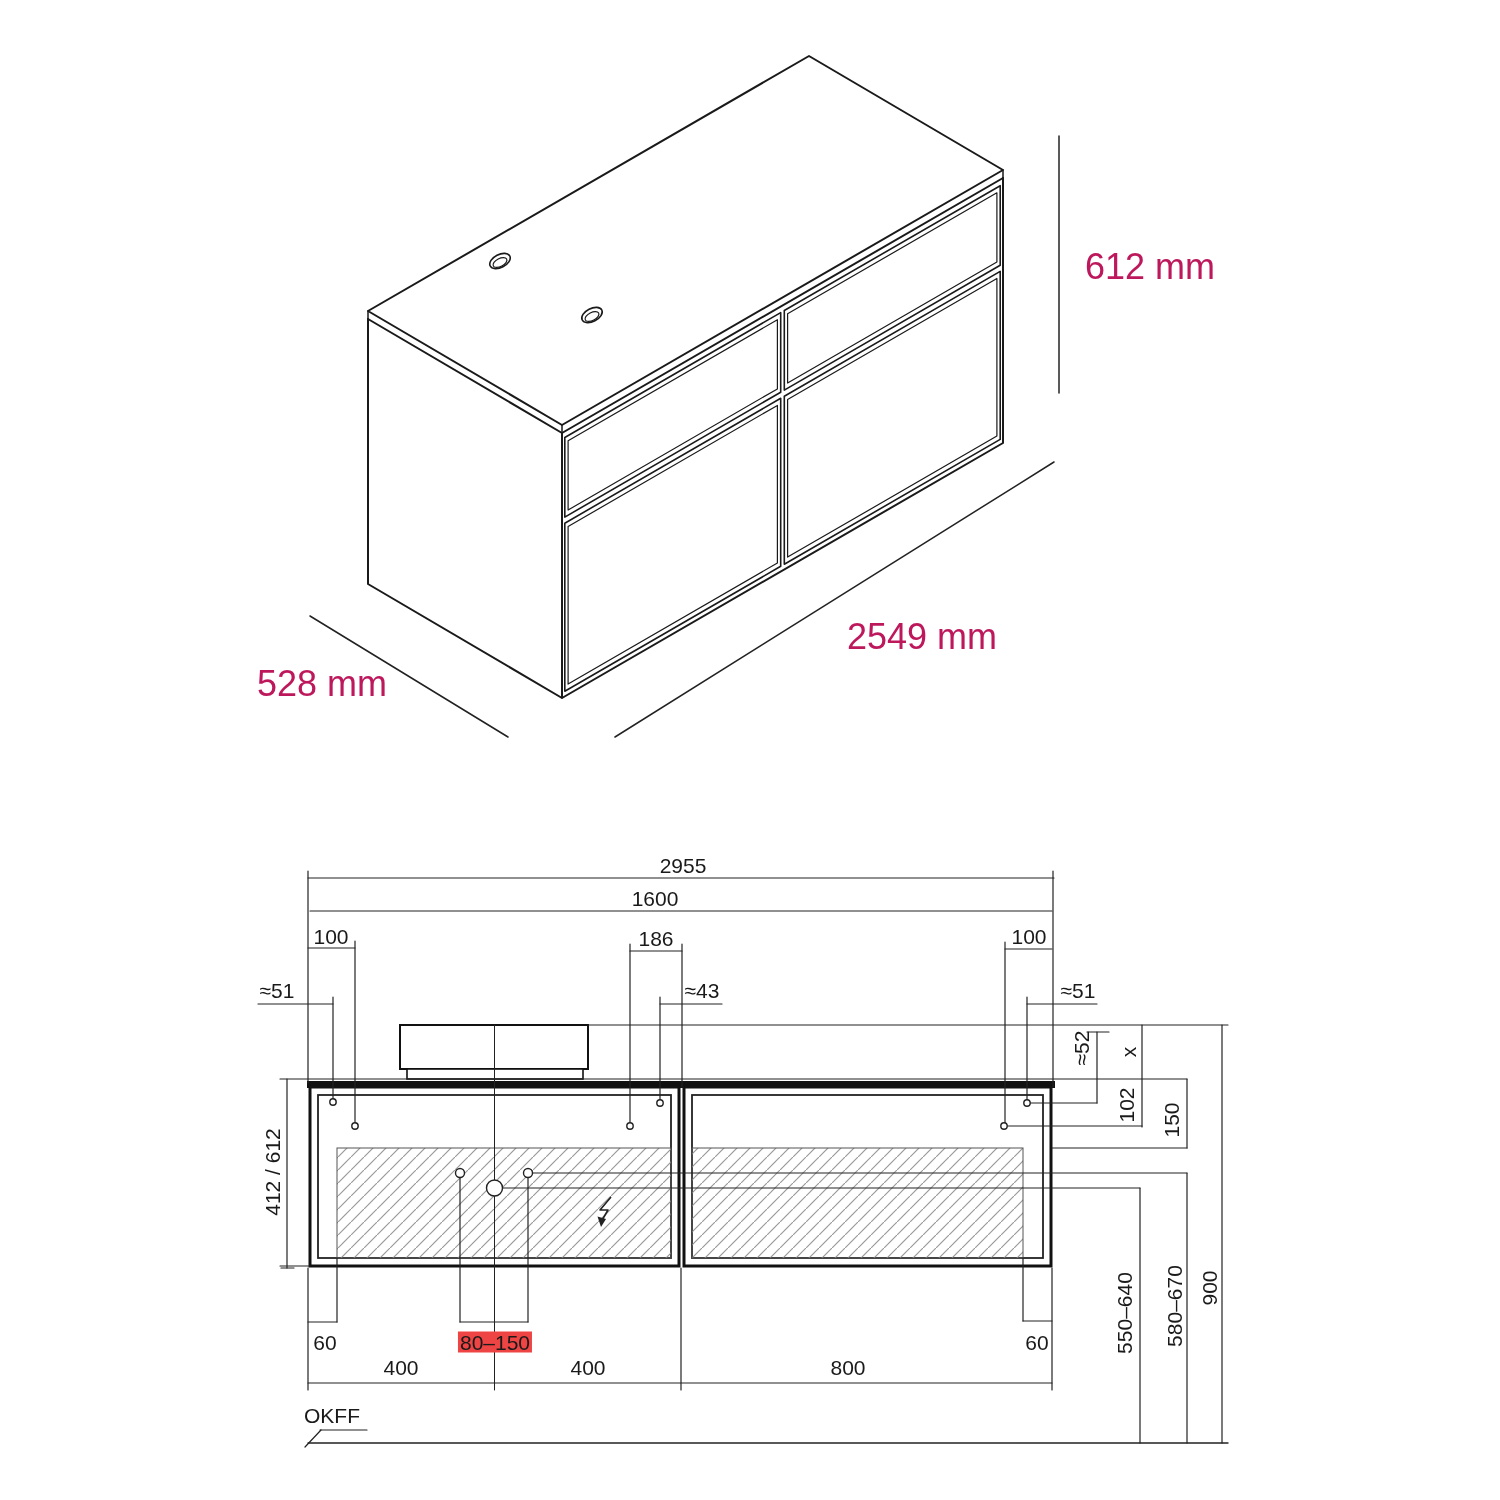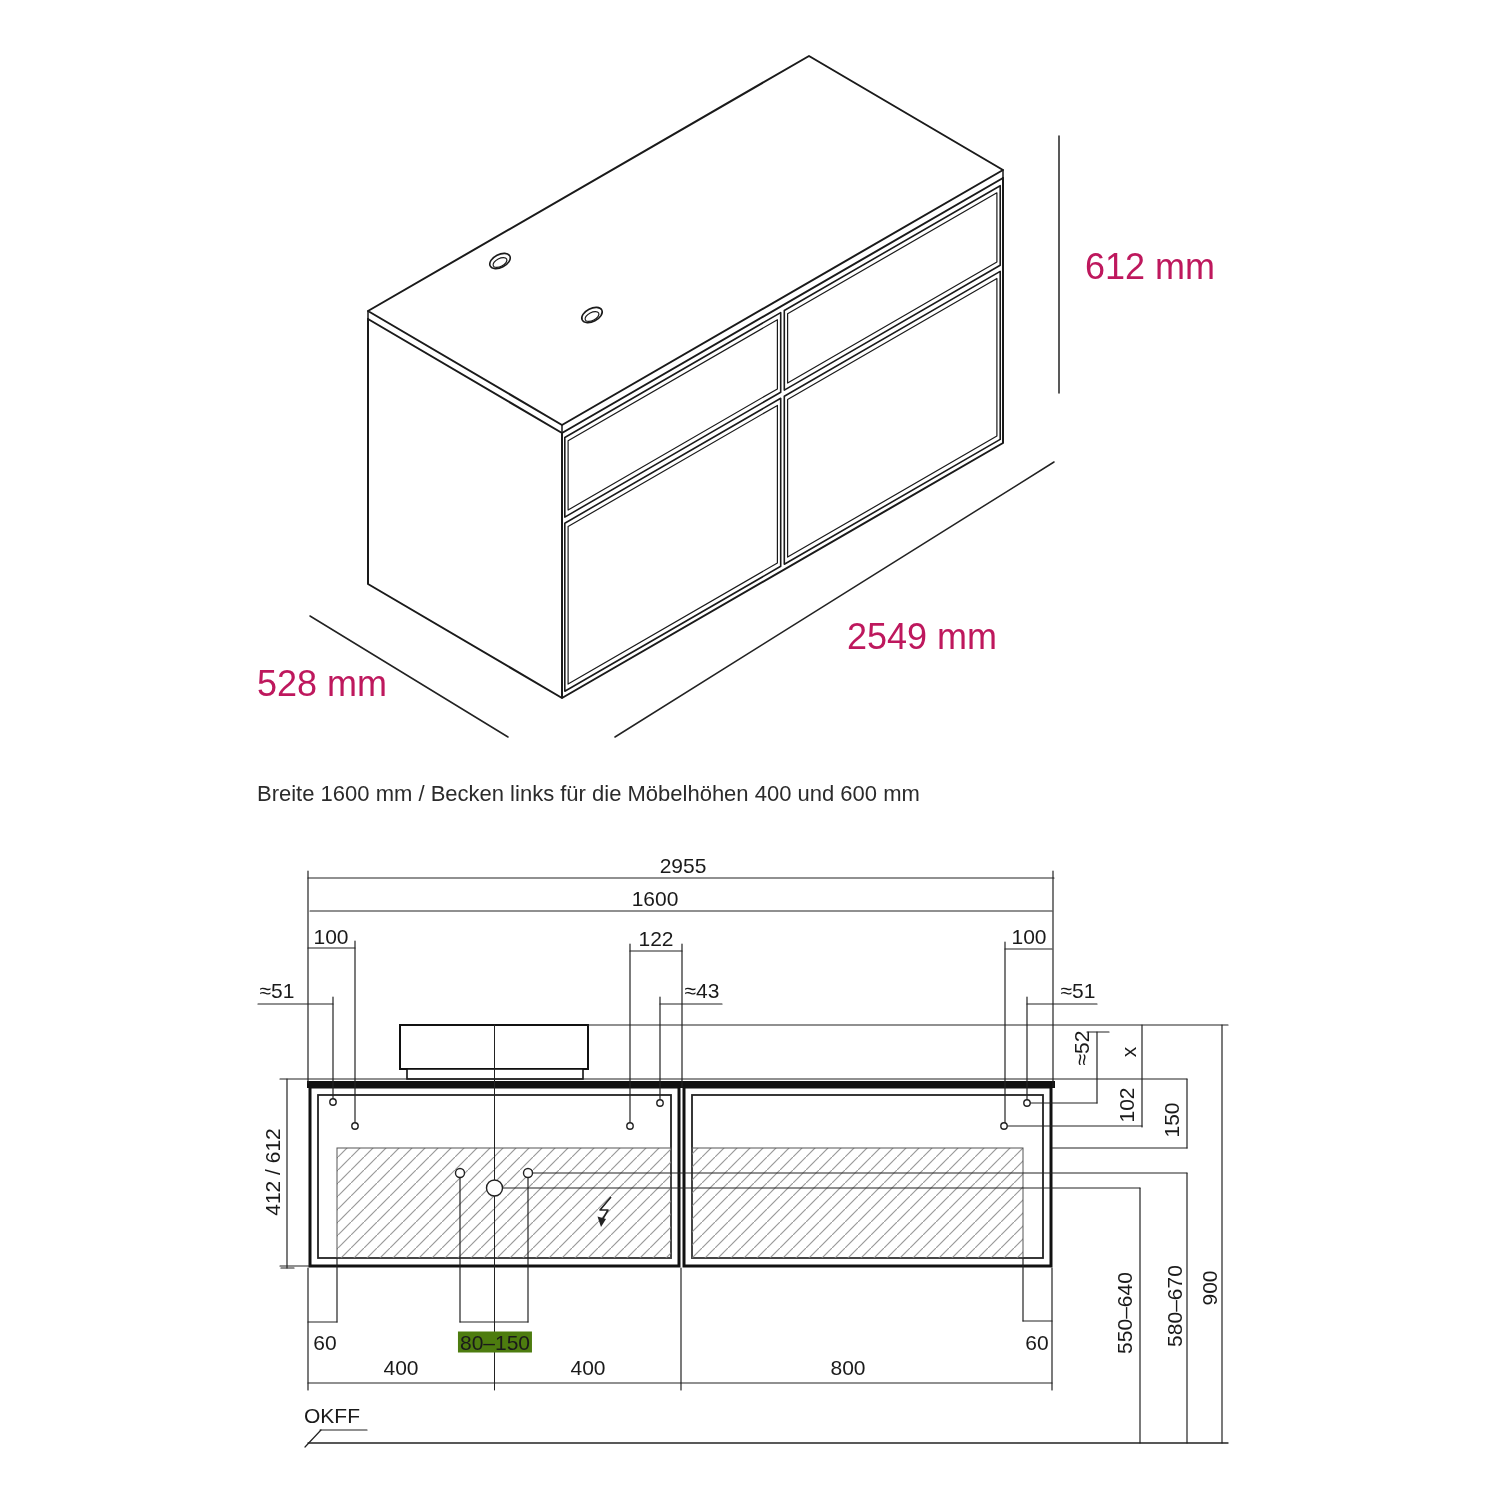--- a/index.html
+++ b/index.html
@@ -4,21 +4,21 @@
 <style>
   html,body{margin:0;padding:0;background:#fff;}
   .canvas{position:relative;width:1500px;height:1500px;background:#ffffff;overflow:hidden;
           font-family:"Liberation Sans",sans-serif;}
   svg{position:absolute;left:0;top:0;}
   .lbl{position:absolute;transform:translate(-50%,-50%);font-size:21px;color:#1a1a1a;
        white-space:nowrap;line-height:1;}
   .rot{transform:translate(-50%,-50%) rotate(-90deg);}
   .iso{font-size:36px;color:#be185d;}
   .heading{transform:none;font-size:22px;color:#2b2b2b;}
-  .bg{background:#4d7c0f;padding:0 2px;}
+  .bg{background:#ef4444;padding:0 2px;}
 </style>
 </head>
 <body>
 
 <div class="canvas">
 
   <svg width="1500" height="1500" viewBox="0 0 1500 1500">
     <defs>
       <pattern id="hatch" width="13" height="13" patternUnits="userSpaceOnUse">
         <path d="M-1,14 L14,-1" stroke="#999" stroke-width="1.2"></path>
@@ -136,30 +136,29 @@
         <circle cx="494.5" cy="1188" r="8"></circle>
       </g>
 
       <g>
         <polyline points="611,1197 600,1210 608,1210 601,1222" fill="none" stroke="#222" stroke-width="1.6" stroke-linejoin="round"></polyline>
         <polygon points="601,1227 597.5,1216.5 606,1219" fill="#222"></polygon>
       </g>
     </g>
   </svg>
 
-  <div class="lbl heading" style="left:257px;top:783px">Breite 1600 mm / Becken links für die Möbelhöhen 400 und 600 mm</div>
 
   <div class="lbl iso" style="left:1150px;top:267px">612 mm</div>
   <div class="lbl iso" style="left:922px;top:637px">2549 mm</div>
   <div class="lbl iso" style="left:322px;top:684px">528 mm</div>
 
   <div class="lbl" style="left:683px;top:865px">2955</div>
   <div class="lbl" style="left:655px;top:898px">1600</div>
   <div class="lbl" style="left:331px;top:936px">100</div>
-  <div class="lbl" style="left:656px;top:938px">122</div>
+  <div class="lbl" style="left:656px;top:938px">186</div>
   <div class="lbl" style="left:1029px;top:936px">100</div>
   <div class="lbl" style="left:277px;top:990px">≈51</div>
   <div class="lbl" style="left:702px;top:990px">≈43</div>
   <div class="lbl" style="left:1078px;top:990px">≈51</div>
 
   <div class="lbl rot" style="left:1081px;top:1048px">≈52</div>
   <div class="lbl rot" style="left:1128px;top:1052px">x</div>
   <div class="lbl rot" style="left:1126px;top:1105px">102</div>
   <div class="lbl rot" style="left:1171px;top:1120px">150</div>
   <div class="lbl rot" style="left:272px;top:1172px">412 / 612</div>

